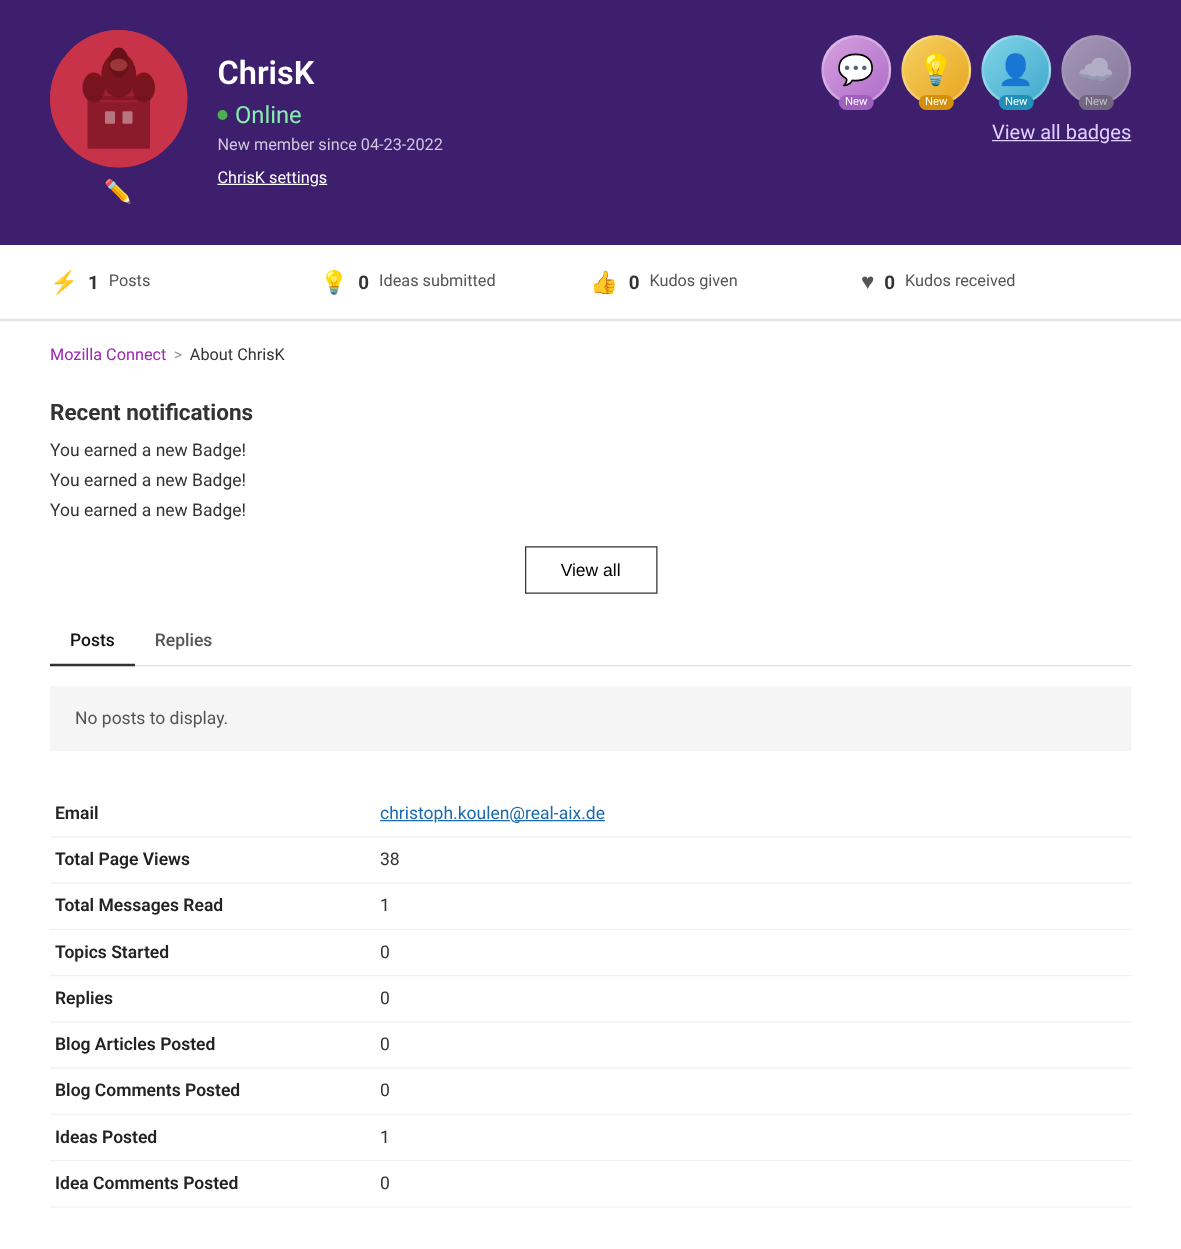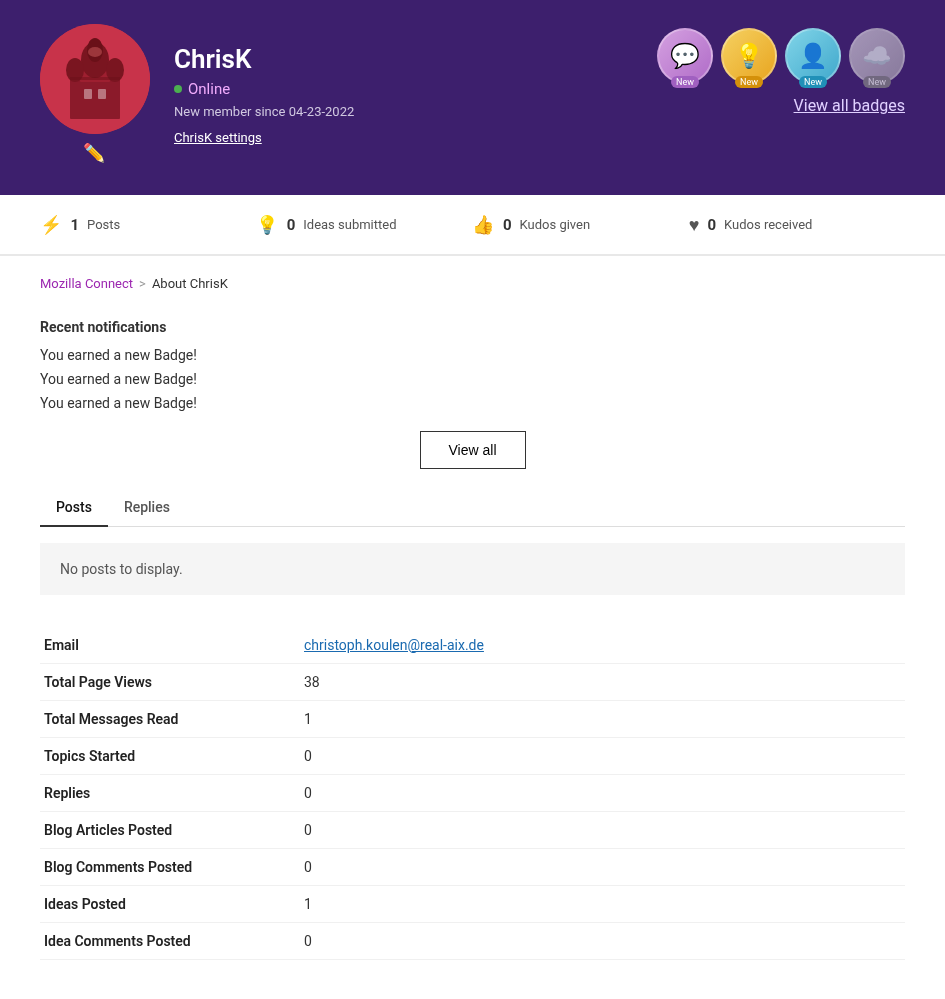--- a/index.html
+++ b/index.html
@@ -62,22 +62,22 @@
       gap: 6px;
       margin-bottom: 6px;
     }
     .online-dot {
       width: 8px;
       height: 8px;
       border-radius: 50%;
       background: #4caf50;
     }
     .online-text {
-      color: #f0abfc;
-      font-size: 15px;
+      color: #86efac;
+      font-size: 19px;
     }
     .member-since {
       color: #d0c8e0;
       font-size: 13px;
       margin-bottom: 10px;
     }
     .account-settings-link {
       color: #fff;
       text-decoration: underline;
       font-size: 13px;
@@ -189,21 +189,21 @@
     }
     .breadcrumb-sep {
       color: #999;
     }
     .breadcrumb-current {
       color: #333;
     }
 
     
     .section-title {
-      font-size: 14px;
+      font-size: 18px;
       font-weight: 700;
       margin-bottom: 12px;
     }
     .notification-item {
       font-size: 14px;
       color: #333;
       margin-bottom: 8px;
     }
     .view-all-btn {
       display: block;

